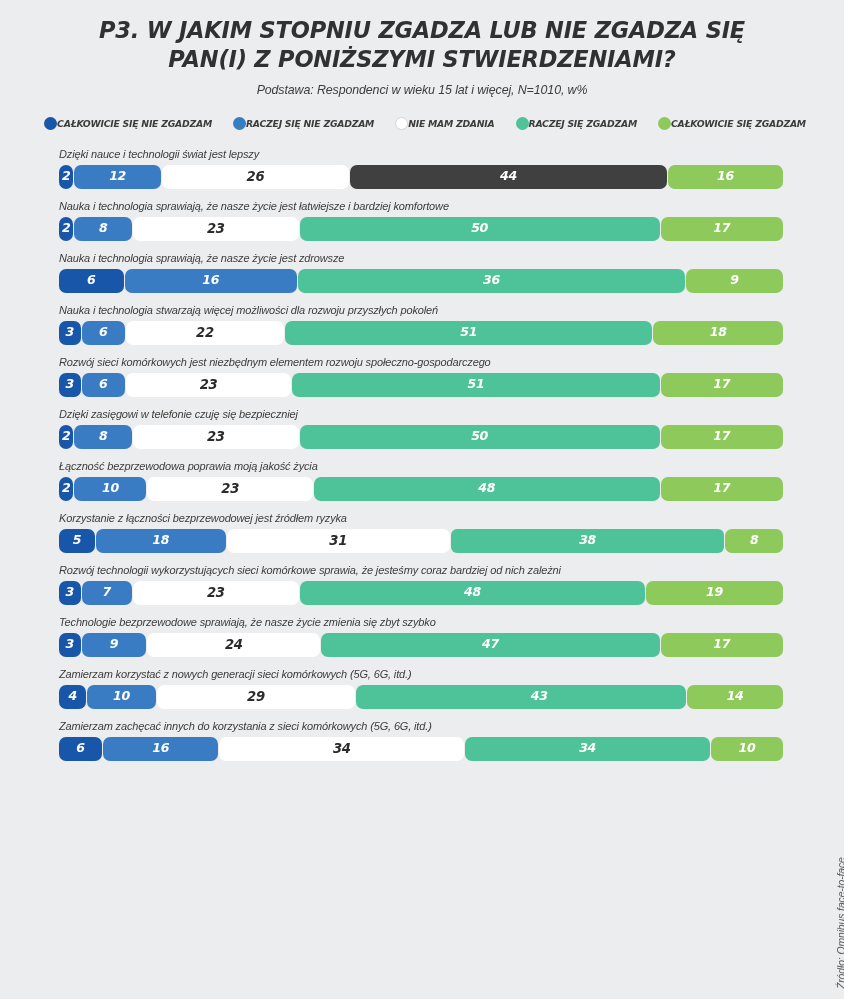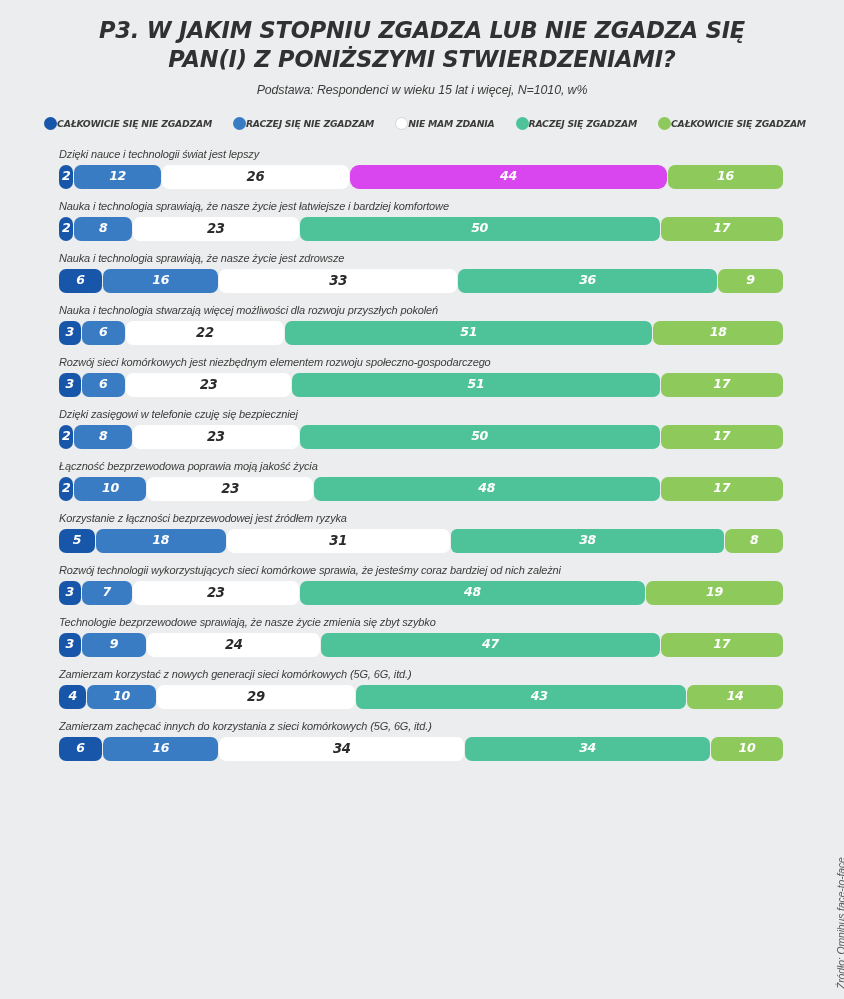--- a/index.html
+++ b/index.html
@@ -165,21 +165,21 @@
         <div class="bar">
           <div class="seg s0" style="flex: 2 0 0%; background: rgb(23, 86, 169);">
             <span class="seg-val">2</span>
           </div>
           <div class="seg s1" style="flex: 12 0 0%; background: rgb(58, 124, 196);">
             <span class="seg-val">12</span>
           </div>
           <div class="seg s2" style="flex: 26 0 0%; text-align: right;">
             <span class="seg-val">26</span>
           </div>
-          <div class="seg s3" style="flex: 44 0 0%; background: #d946ef; border-radius: 9px;">
+          <div class="seg s3" style="flex: 44 0 0%; background: #404040;">
             <span class="seg-val">44</span>
           </div>
           <div class="seg s4" style="flex: 16 0 0%; background: rgb(141, 201, 91);">
             <span class="seg-val">16</span>
           </div>
         </div>
       </div>
       <div class="row">
         <div class="row-label">Nauka i technologia sprawiają, że nasze życie jest łatwiejsze i bardziej komfortowe</div>
         <div class="bar">
@@ -201,23 +201,20 @@
         </div>
       </div>
       <div class="row">
         <div class="row-label">Nauka i technologia sprawiają, że nasze życie jest zdrowsze</div>
         <div class="bar">
           <div class="seg s0" style="flex: 6 0 0%; background: rgb(23, 86, 169);">
             <span class="seg-val">6</span>
           </div>
           <div class="seg s1" style="flex: 16 0 0%; background: rgb(58, 124, 196);">
             <span class="seg-val">16</span>
-          </div>
-          <div class="seg s2" style="flex: 33 0 0%;">
-            <span class="seg-val">33</span>
           </div>
           <div class="seg s3" style="flex: 36 0 0%; background: rgb(78, 195, 154);">
             <span class="seg-val">36</span>
           </div>
           <div class="seg s4" style="flex: 9 0 0%; background: rgb(141, 201, 91);">
             <span class="seg-val">9</span>
           </div>
         </div>
       </div>
       <div class="row">

